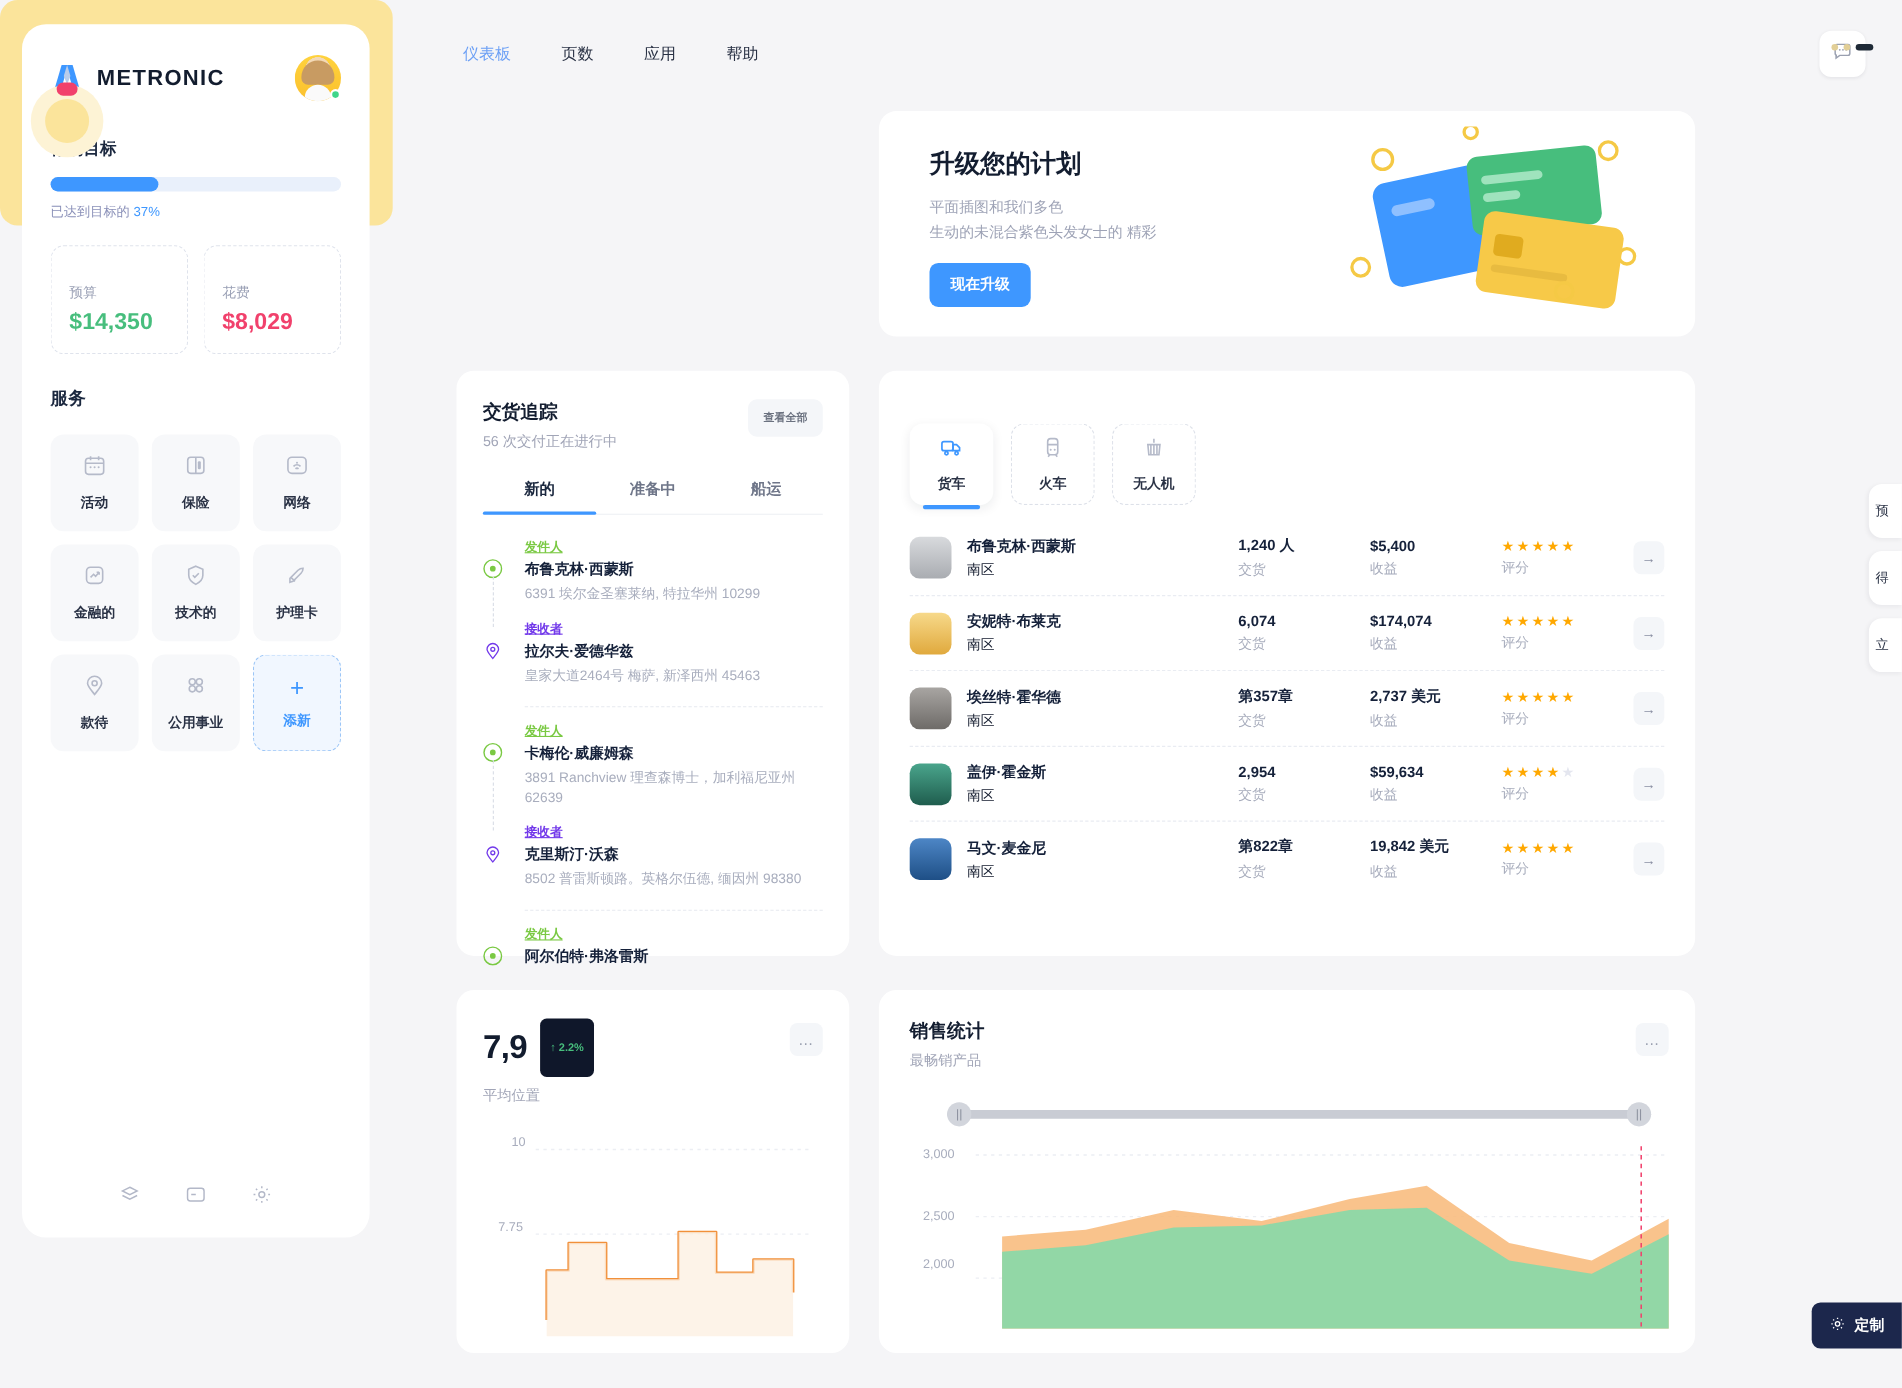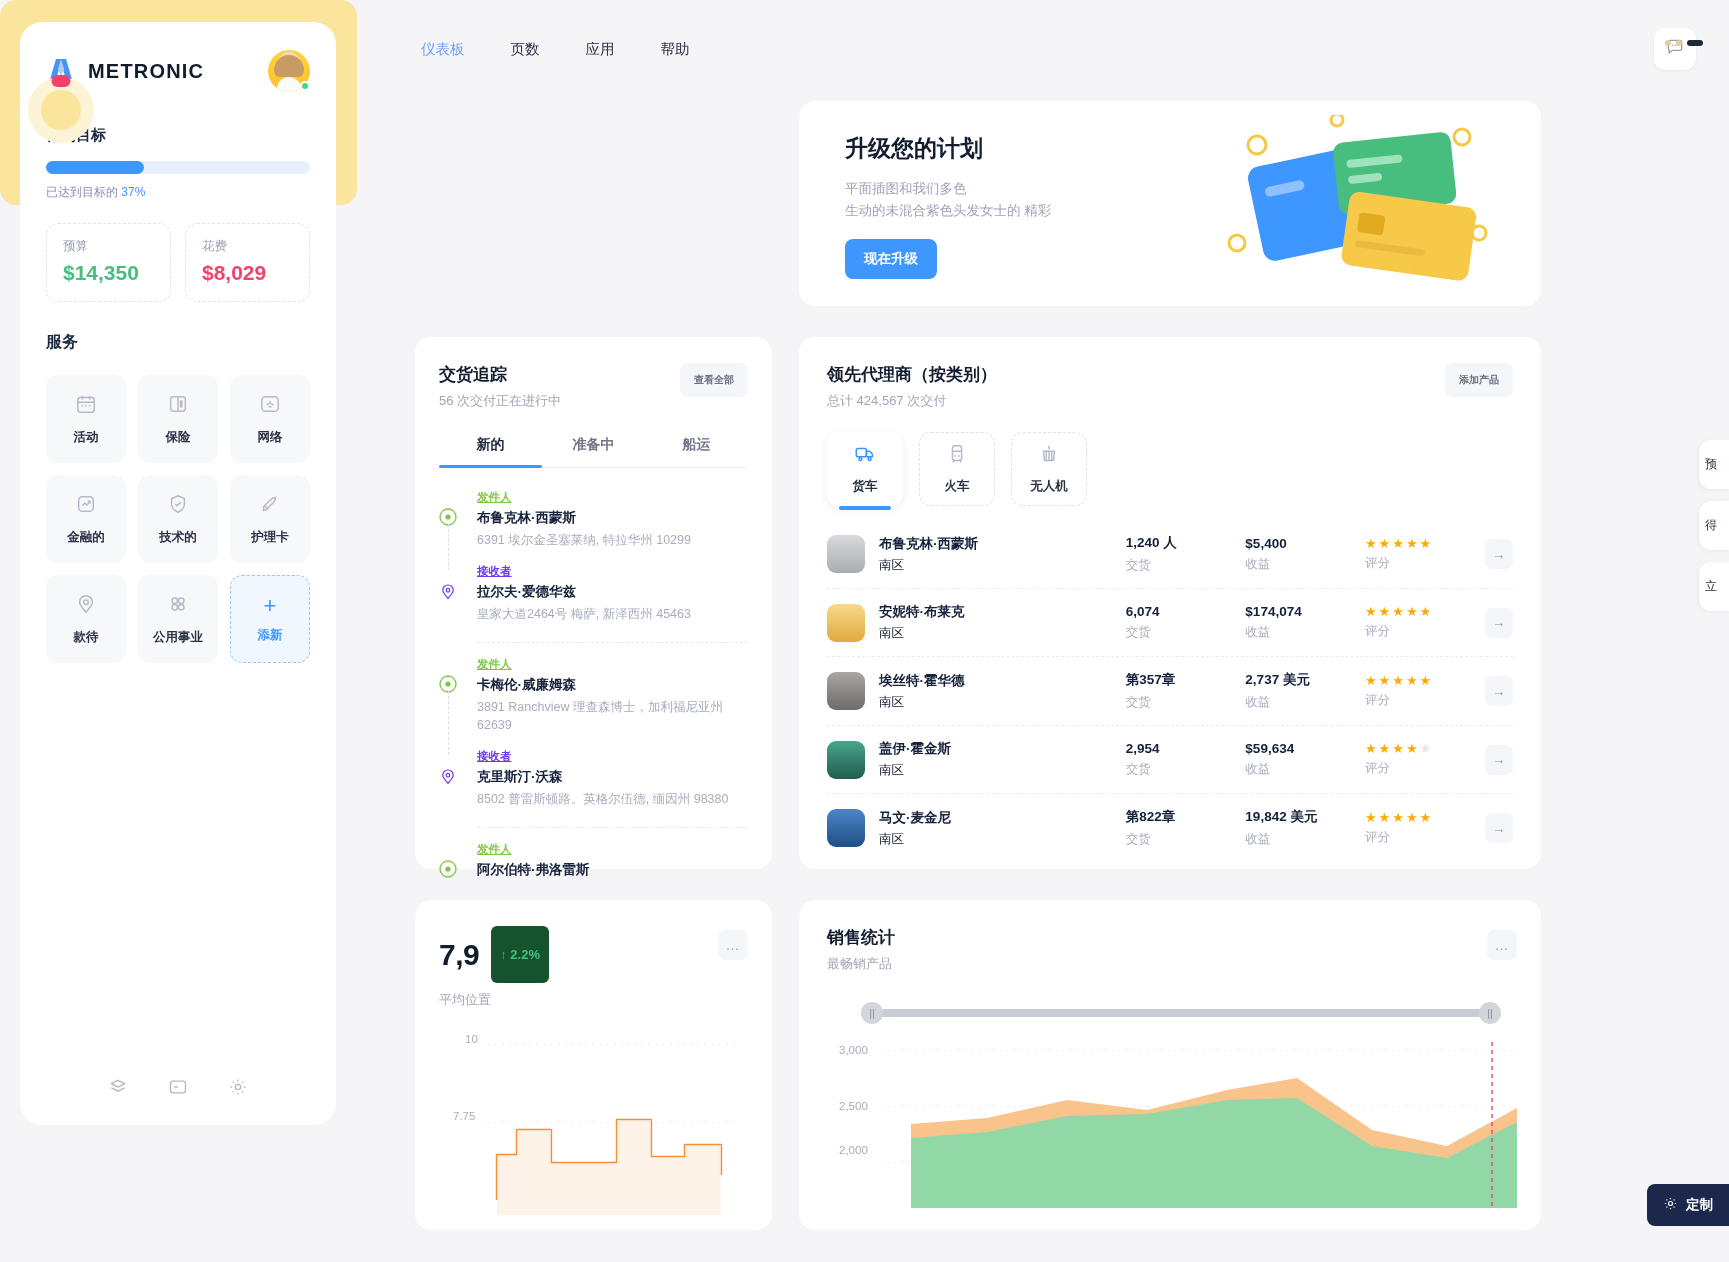--- a/index.html
+++ b/index.html
@@ -47,21 +47,21 @@
     margin-top: 16px; height: 13px; border-radius: 7px; background: #e9f0fb; position: relative;
   }
   .progress-fill { height: 13px; border-radius: 7px; background: #3e97ff; width: 37%; }
   .goal-sub { margin-top: 10px; font-size: 12px; color: #8a90b8; }
   .goal-sub .pct { color: #3e97ff; }
   .stat-row { display: flex; gap: 14px; margin-top: 22px; }
   .stat-box {
     flex: 1; border: 1px dashed #dfe3ec; border-radius: 12px;
     padding: 14px 16px 16px 16px;
   }
-  .stat-label { font-size: 12.5px; color: #9aa0b5; }
+  .stat-label { font-size: 12.5px; color: #9aa0b5; margin-top: 20px; }
   .stat-value { margin-top: 6px; font-size: 21px; font-weight: 700; }
   .stat-value.green { color: #47be7d; }
   .stat-value.red { color: #f1416c; }
   .services-title { margin-top: 30px; font-size: 16px; font-weight: 700; color: #1b283f; }
   .svc-grid { margin-top: 22px; display: grid; grid-template-columns: repeat(3, 1fr); gap: 12px; }
   .svc {
     height: 88px; border-radius: 12px; background: #f7f8fa;
     display: flex; flex-direction: column; align-items: center; justify-content: center; gap: 10px;
   }
   .svc-label { font-size: 12.5px; font-weight: 600; color: #2a3245; }
@@ -192,21 +192,21 @@
   .go-btn {
     margin-left: auto; width: 30px; height: 30px; border-radius: 7px; background: #f4f6f9;
     display: flex; align-items: center; justify-content: center; color: #8a90a3; font-size: 13px;
   }
 
   
   .avgpos-card { left: 415px; top: 900px; width: 357px; height: 330px; padding: 26px 24px; }
   .big-val-row { display: flex; align-items: center; gap: 12px; }
   .big-val { font-size: 30px; font-weight: 700; color: #121c2e; letter-spacing: -.5px; }
   .delta-badge {
-    background: #14532d; color: #47be7d; font-size: 13px; font-weight: 700;
+    background: #0f172a; color: #47be7d; font-size: 10px; font-weight: 700;
     padding: 21px 9px; border-radius: 6px;
   }
   .big-sub { margin-top: 8px; font-size: 13px; color: #a1a5b7; }
   .more-btn {
     position: absolute; right: 24px; top: 30px; width: 30px; height: 30px; border-radius: 7px;
     background: #f4f6f9; display: flex; align-items: center; justify-content: center;
     color: #9aa0b0; font-size: 14px; letter-spacing: 1px;
   }
   .mini-chart { position: absolute; left: 24px; right: 16px; top: 115px; bottom: 0; }
   .ytick { position: absolute; font-size: 11.5px; color: #a8adbd; }
@@ -549,27 +549,20 @@
               <circle cx="9" cy="9" r="2.6" fill="#7ac943"></circle>
             </svg>
         </span>
         <div class="tl-role sender">发件人</div>
         <div class="tl-name">阿尔伯特·弗洛雷斯</div>
       </div>
     </div>
   </div>
 
   <div class="card agents-card">
-    <div class="card-head">
-      <div>
-        <div class="card-title">领先代理商（按类别）</div>
-        <div class="card-sub">总计 424,567 次交付</div>
-      </div>
-      <div class="pill-btn">添加产品</div>
-    </div>
 
     <div class="mode-row">
       <div class="mode active">
         <span>
           <svg width="22" height="22" viewBox="0 0 24 24" fill="none" stroke="#3e97ff" stroke-width="1.7">
             <rect x="2.5" y="6" width="11" height="9" rx="2"></rect>
               <path d="M13.5 9h3.5l3 3v3h-6.5z"></path>
               <circle cx="7" cy="17.5" r="1.6"></circle>
               <circle cx="17" cy="17.5" r="1.6"></circle>
           </svg>

